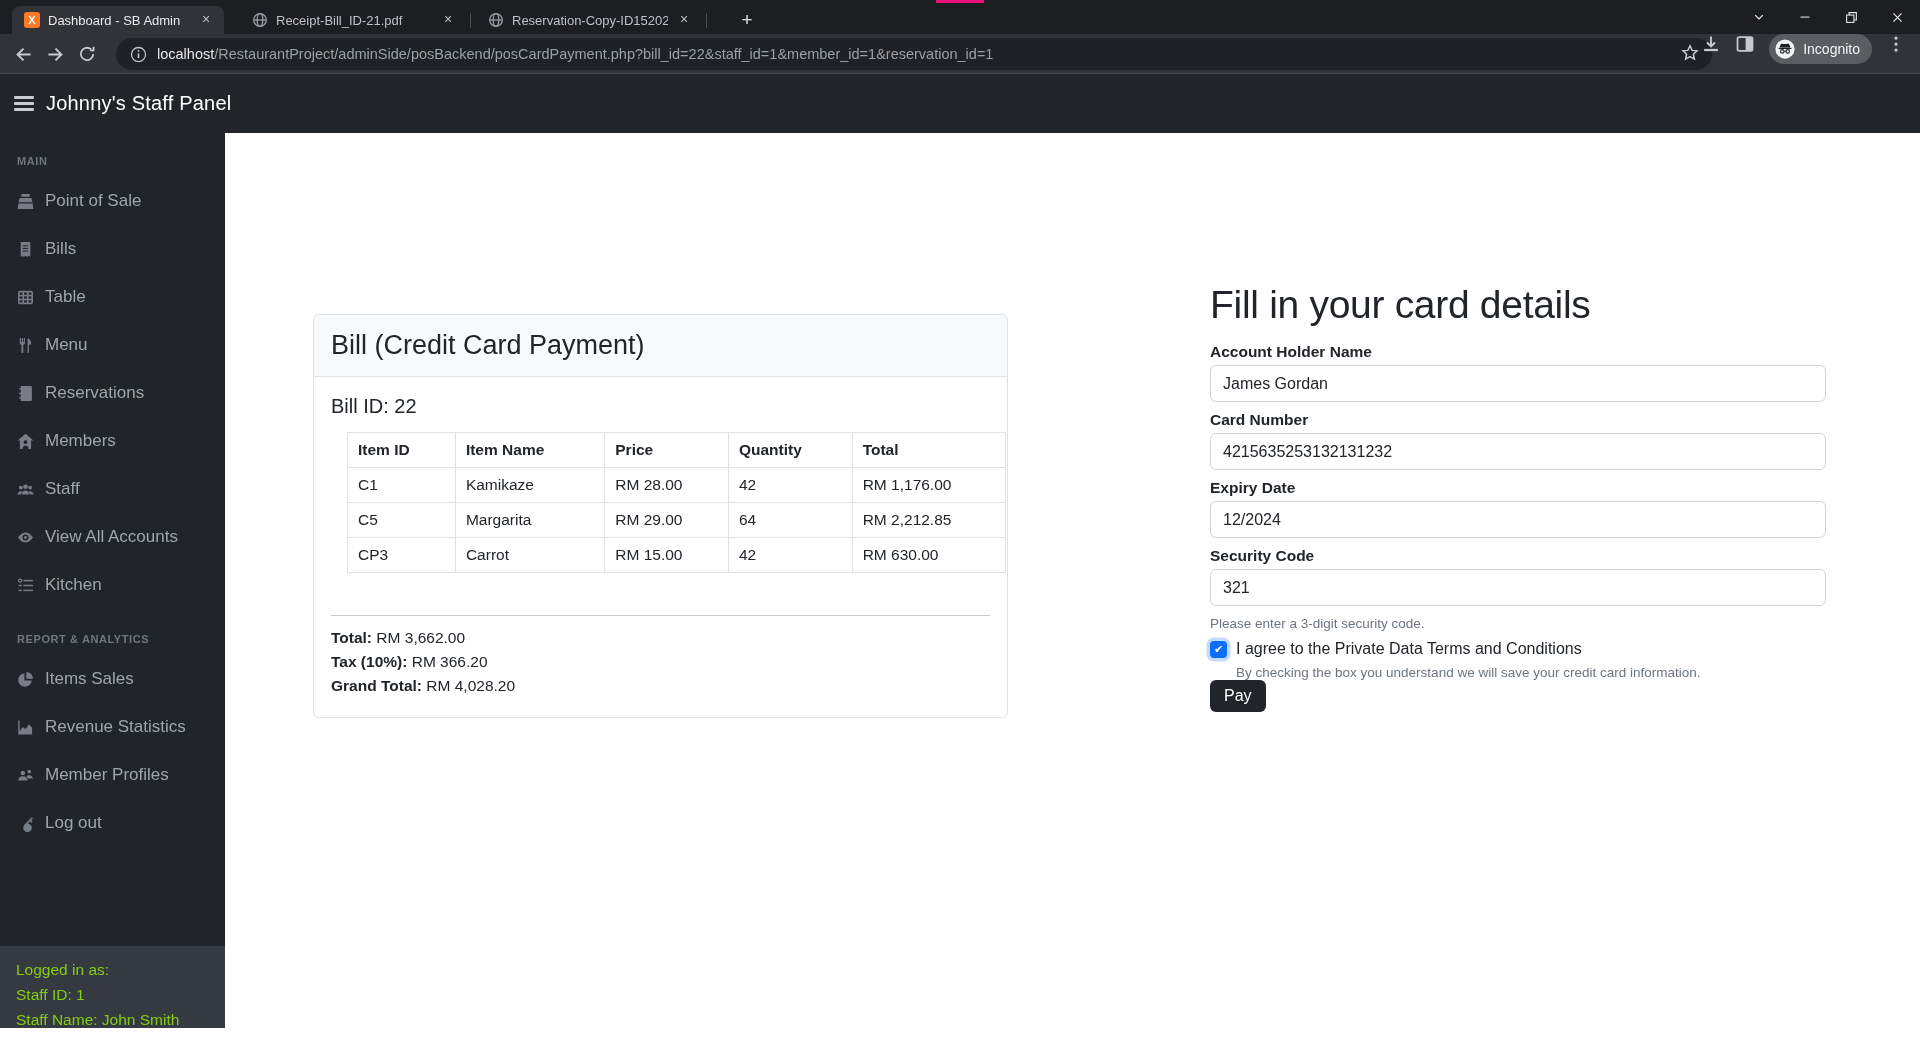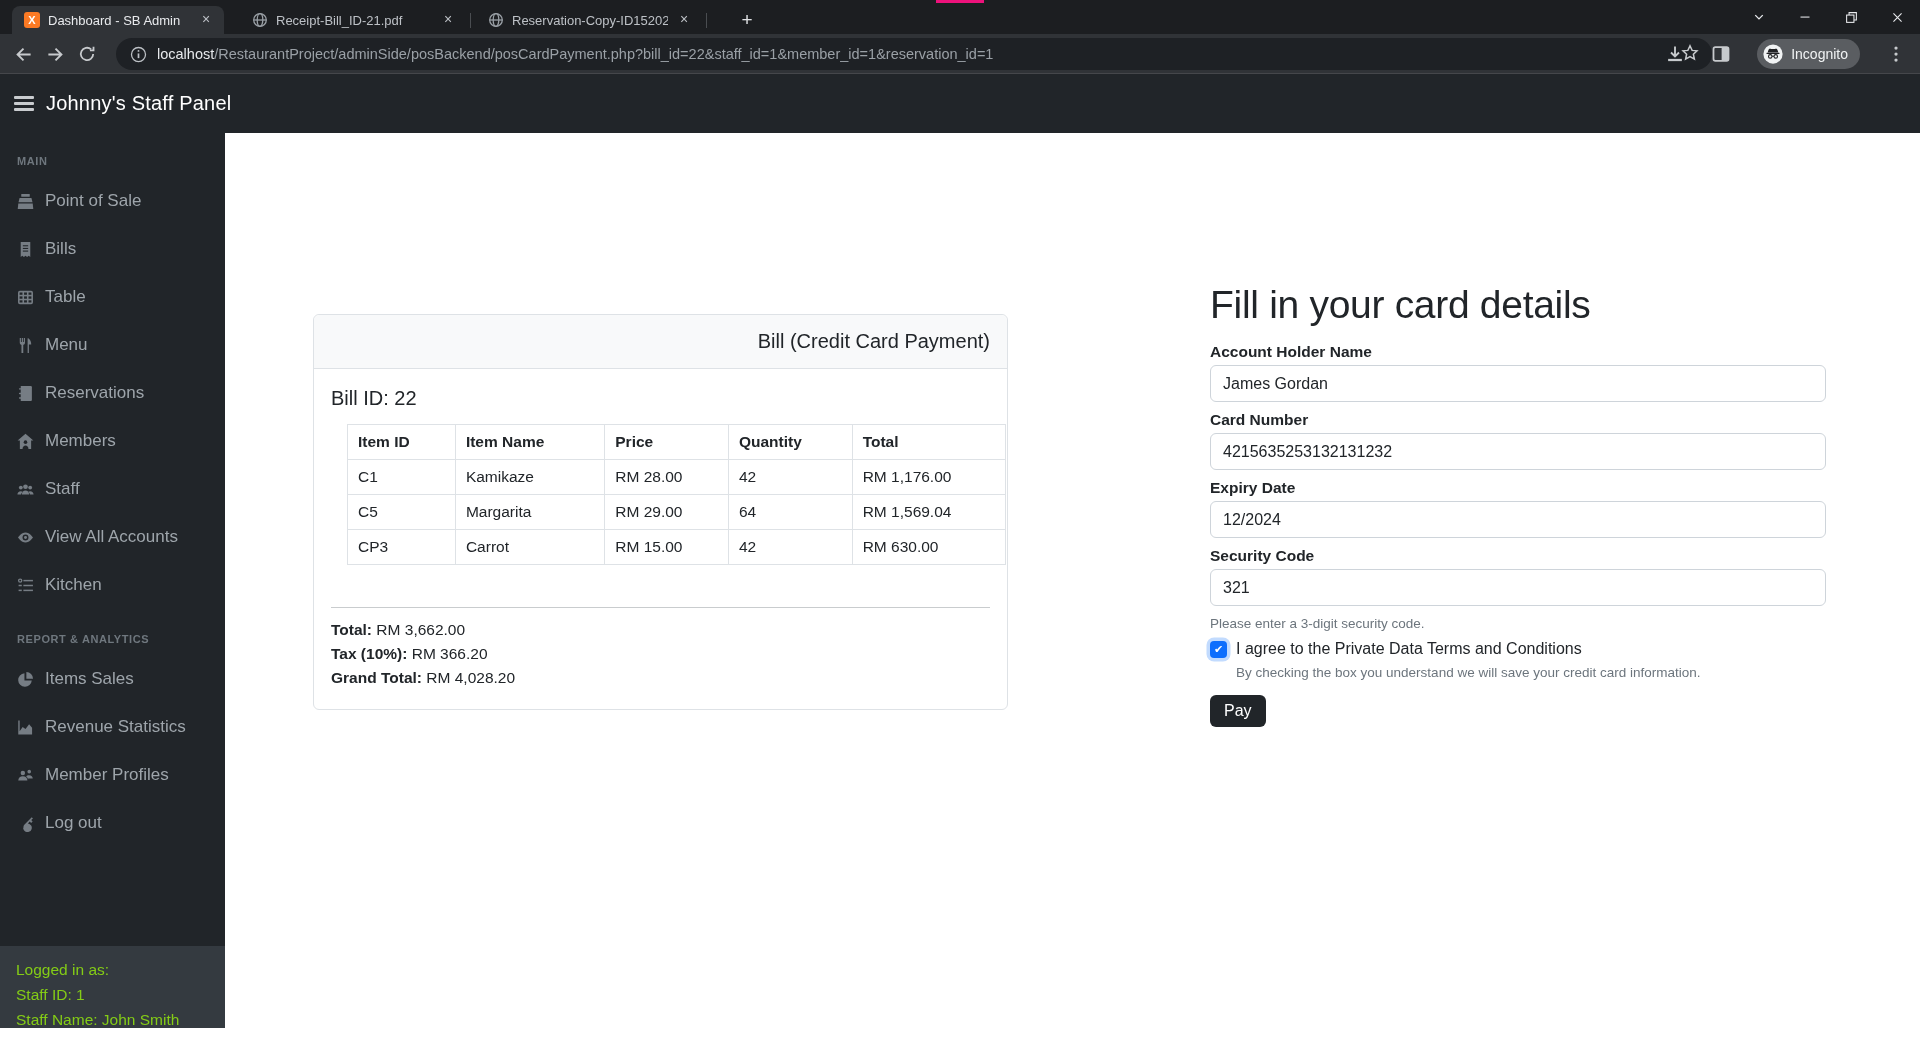--- a/index.html
+++ b/index.html
@@ -22,21 +22,21 @@
   .wincontrols { position:absolute; top:0; right:0; height:34px; display:flex; align-items:center; }
   .winbtn { width:46px; height:34px; display:flex; align-items:center; justify-content:center; color:#e8eaed; }
 
   .toolbar { position:absolute; top:34px; left:0; width:1920px; height:40px; background:#303337; border-bottom:1px solid #45474b; }
   .navbtn { position:absolute; top:5px; width:30px; height:30px; display:flex; align-items:center; justify-content:center; border-radius:50%; color:#c7cacd; }
   .omnibox { position:absolute; left:116px; top:4px; width:1596px; height:32px; background:#1e2125; border-radius:16px; display:flex; align-items:center; padding:0 14px; }
   .omnibox .url { font-size:14.5px; white-space:nowrap; overflow:hidden; margin-left:10px; }
   .url .host { color:#e8eaed; }
   .url .path { color:#9aa0a6; }
   .star-btn { position:absolute; right:10px; top:5px; width:22px; height:22px; color:#c7cacd; }
-  .toolbar-right { position:absolute; right:0; top:0; height:40px; display:flex; align-items:center; gap:26px; padding-right:14px; }
+  .toolbar-right { position:absolute; right:0; top:0; height:40px; display:flex; align-items:flex-start; gap:14px; padding-right:14px; }
   .tool-ico { width:20px; height:20px; color:#c7cacd; }
   .incog-badge { height:30px; background:#5a5d61; border-radius:15px; display:flex; align-items:center; gap:7px; padding:0 12px 0 5px; }
   .incog-badge .lbl { color:#f1f3f4; font-size:14px; }
 
   
   .app-navbar { position:absolute; top:74px; left:0; width:1920px; height:59px; background:#212529; display:flex; align-items:center; }
   .hamburger { width:20px; margin-left:14px; display:flex; flex-direction:column; gap:3.5px; cursor:pointer; }
   .hamburger span { height:2.5px; background:#c9cccf; border-radius:1px; }
   .app-title { color:#ffffff; font-size:20px; margin-left:12px; letter-spacing:.2px; }
 
@@ -46,40 +46,40 @@
   .side-heading.second { margin-top:24px; }
   .side-item { height:48px; display:flex; align-items:center; gap:11px; padding-left:17px; color:#9ea5ab; font-size:17px; cursor:pointer; }
   .side-item .ico { width:17px; height:17px; color:#767d84; flex:0 0 17px; }
   .side-footer { position:absolute; bottom:0; left:0; width:225px; height:82px; background:#343a40; padding:11px 16px; }
   .side-footer div { color:#84cc16; font-size:15.5px; line-height:25px; }
 
   
   .main { position:absolute; top:133px; left:225px; width:1695px; height:907px; background:#fff; }
 
   .bill-card { position:absolute; left:88px; top:181px; width:695px; background:#fff; border:1px solid #dee2e6; border-radius:6px; }
-  .bill-card-header { background:#f8f9fa; border-bottom:1px solid #dee2e6; border-radius:6px 6px 0 0; padding:15px 17px; font-size:20px; color:#212529;text-align:right; }
+  .bill-card-header { background:#f8f9fa; border-bottom:1px solid #dee2e6; border-radius:6px 6px 0 0; padding:15px 17px; font-size:27px; color:#212529; }
   .bill-card-body { padding:16px 17px 16px; }
   .bill-id { font-size:20px; font-weight:500; color:#212529; margin:2px 0 14px; }
   table.bill-table { width:100%; border-collapse:collapse;margin-left:16px; }
   .bill-table th, .bill-table td { border:1px solid #dee2e6; font-size:15.5px; color:#212529; padding:8px 10px; text-align:left; }
   .bill-table th { font-weight:700; }
   .bill-hr { border:none; border-top:1px solid #c9ccce; margin:42px 0 13px; }
   .totals p { font-size:15.5px; color:#212529; margin:0 0 6px; }
   .totals b { font-weight:700; }
 
   .pay-form { position:absolute; left:985px; top:150px; width:616px; }
   .pay-title { font-size:39px; font-weight:500; color:#212529; margin-bottom:16px; letter-spacing:-0.3px; }
   .field label { display:block; font-size:15.5px; color:#212529; margin-bottom:4px;font-weight:bold; }
   .field input { width:100%; height:37px; border:1px solid #ced4da; border-radius:6px; padding:6px 12px; font-size:16px; color:#212529; font-family:inherit; background:#fff; outline:none; margin-bottom:9px; }
   .hint { font-size:13.5px; color:#6c757d; margin:1px 0 9px; }
   .agree-row { display:flex; align-items:center; gap:9px; }
   .checkbox { width:17px; height:17px; border-radius:4px; background:#0d6efd; box-shadow:0 0 0 3.5px rgba(13,110,253,.25); display:flex; align-items:center; justify-content:center; color:#fff; font-size:11px; cursor:pointer; }
   .agree-label { font-size:16px; color:#212529; }
   .agree-note { font-size:13.5px; color:#6c757d; margin:7px 0 0 26px; }
-  .pay-btn { margin-top:15px; background:#212529; color:#fff; border:none; border-radius:6px; font-size:16px; font-family:inherit; padding:7px 14px; cursor:pointer; }
+  .pay-btn { background:#212529; color:#fff; border:none; border-radius:6px; font-size:16px; font-family:inherit; padding:7px 14px; cursor:pointer; }
 </style>
 </head>
 <body>
 
 <div class="tabstrip">
   <div class="magenta-strip"></div>
 
   <div class="tab active" style="left:12px; width:212px;">
     <span class="favicon-xampp">X</span>
     <span class="title">Dashboard - SB Admin</span>
@@ -358,21 +358,21 @@
             <td>Kamikaze</td>
             <td>RM 28.00</td>
             <td>42</td>
             <td>RM 1,176.00</td>
           </tr>
           <tr>
             <td>C5</td>
             <td>Margarita</td>
             <td>RM 29.00</td>
             <td>64</td>
-            <td>RM 1,569.04</td>
+            <td>RM 2,212.85</td>
           </tr>
           <tr>
             <td>CP3</td>
             <td>Carrot</td>
             <td>RM 15.00</td>
             <td>42</td>
             <td>RM 630.00</td>
           </tr>
         </tbody>
       </table>

